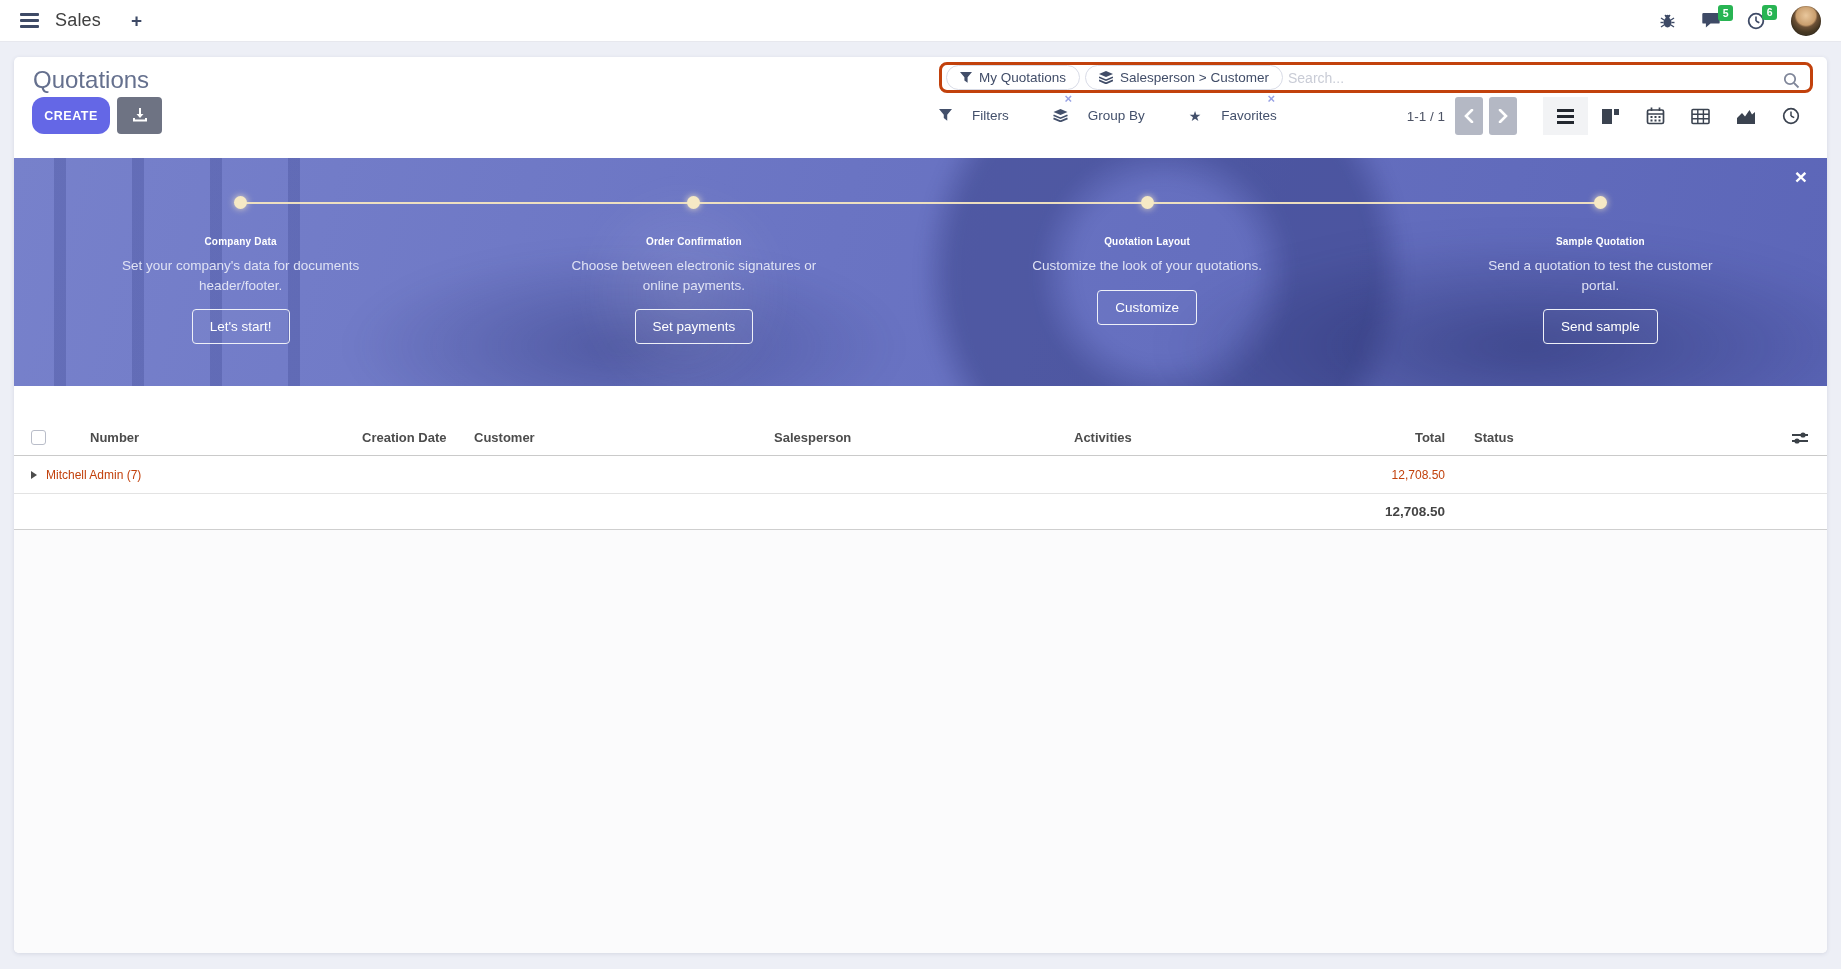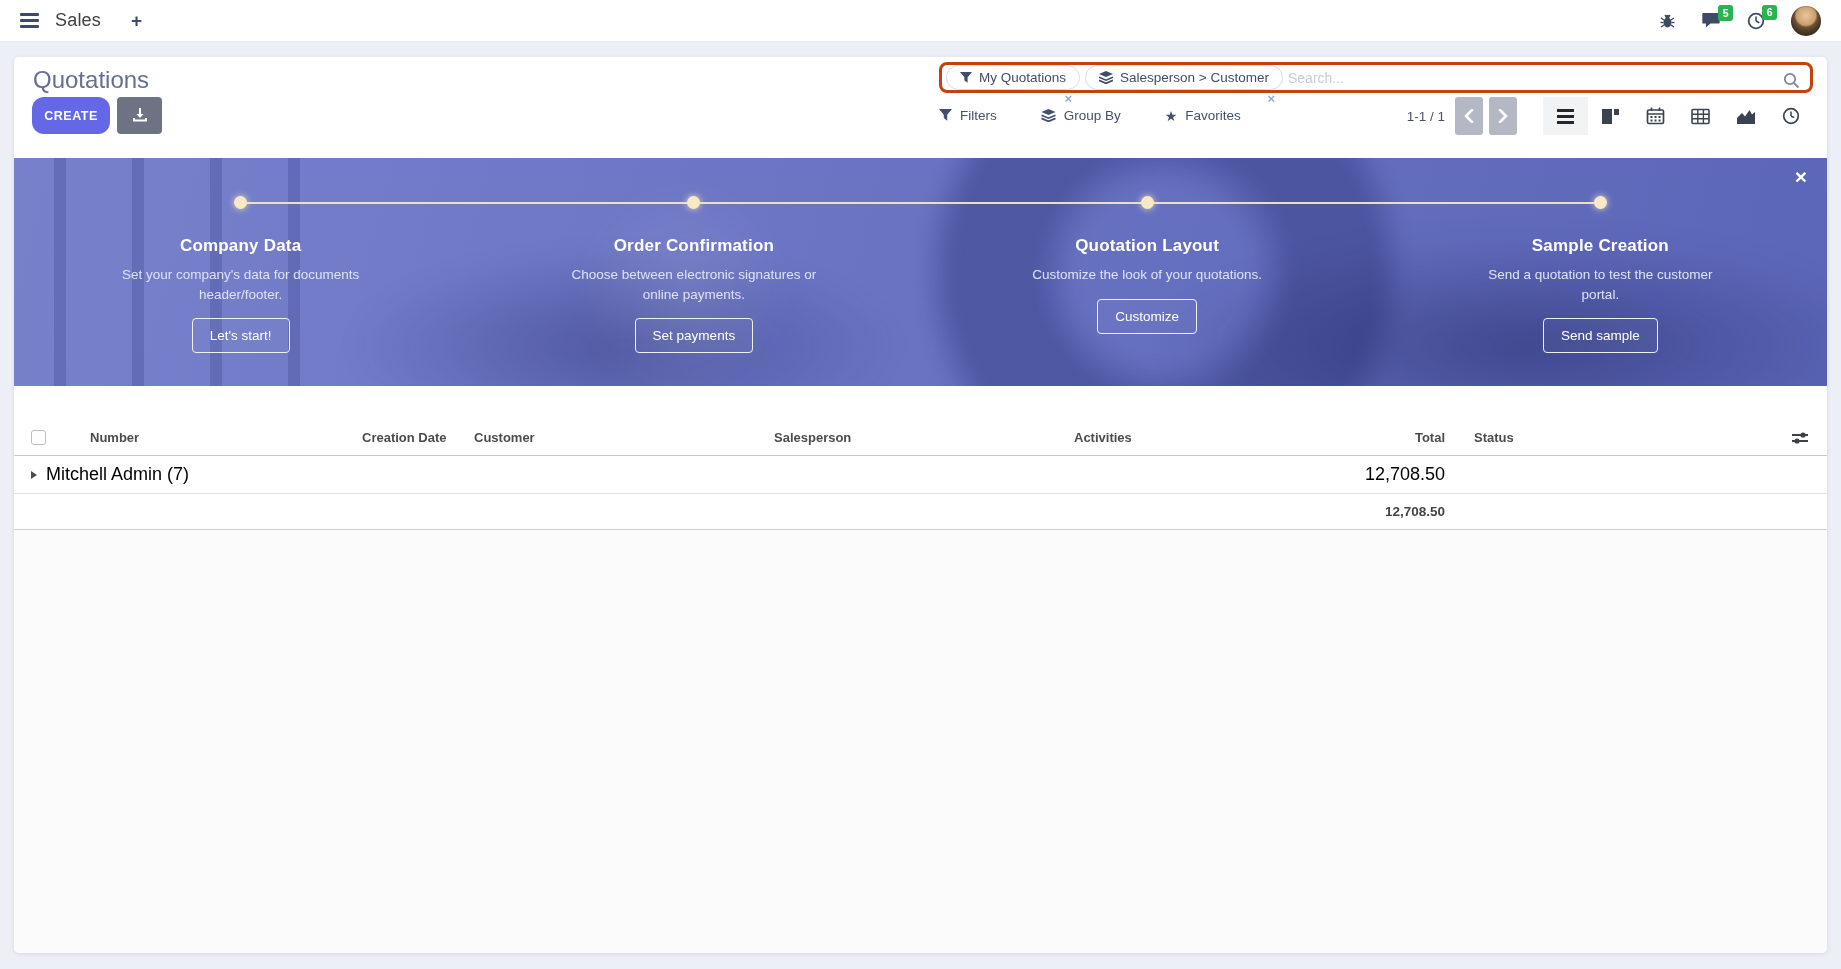--- a/index.html
+++ b/index.html
@@ -42,21 +42,21 @@
   .search-mag { position:absolute; right:10px; top:7px; cursor:pointer; line-height:0; }
 
   .cp-buttons { position:absolute; left:18px; top:40px; display:flex; gap:7px; }
   .btn-create { background:#6467e6; color:#fff; border:none; border-radius:12px; width:78px; height:37px;
                 font-size:12.5px; font-weight:700; letter-spacing:.5px; cursor:pointer;
                 font-family:"Liberation Sans",sans-serif; }
   .btn-export { background:#6e7383; border:none; border-radius:4px; width:45px; height:37px;
                 cursor:pointer; line-height:0; }
 
   .dropdowns { position:absolute; left:925px; top:51px; display:flex; gap:44px; }
-  .dropdown { display:flex; align-items:center; gap:8px; font-size:13.5px; color:#43506b;
+  .dropdown { display:flex; align-items:center; gap:20px; font-size:13.5px; color:#43506b;
               cursor:pointer; white-space:nowrap; }
   .star-glyph { font-size:14px; color:#43506b; line-height:1; }
 
   .pager { position:absolute; right:310px; top:40px; display:flex; align-items:center; gap:10px; }
   .pager-text { font-size:13.5px; color:#4c5264;text-align:center; }
   .pager-btn { width:28px; height:38px; background:#b4b8c4; border:none; border-radius:3px;
                cursor:pointer; line-height:0; }
   .pager-btn + .pager-btn { margin-left:-4px; }
 
   .view-switcher { position:absolute; right:14px; top:40px; display:flex; }
@@ -80,41 +80,41 @@
      background:radial-gradient(ellipse at center, rgba(16,24,78,.42), transparent 72%); }
   .timeline-line { position:absolute; top:44px; left:12.5%; right:12.5%; height:2px;
                    background:#f3e5c1; opacity:.95; }
   .banner-close { position:absolute; top:8px; right:20px; background:none; border:none; color:#fff;
                   font-size:21px; font-weight:700; cursor:pointer; line-height:1;
                   font-family:"Liberation Sans",sans-serif; }
   .steps { position:relative; display:flex; padding-top:38px; height:100%; }
   .step { flex:1; display:flex; flex-direction:column; align-items:center; text-align:center; }
   .dot { width:13px; height:13px; border-radius:50%; background:#f6e9c5;
          box-shadow:0 0 7px rgba(246,233,197,.9); }
-  .step h3 { margin-top:27px; font-size:17px; font-weight:700; color:#fff; letter-spacing:.2px; }
+  .step h3 { margin-top:27px; font-size:10px; font-weight:700; color:#fff; letter-spacing:.2px; }
   .step p { margin-top:9px; font-size:13.5px; line-height:1.45; color:#dfe2f4; max-width:252px; }
   .step-btn { margin-top:14px; background:rgba(255,255,255,.03); border:1px solid #eef0f8; color:#fff;
               border-radius:4px; padding:9px 17px; font-size:13.5px; cursor:pointer;
               font-family:"Liberation Sans",sans-serif; }
 
   
   .list-view { margin-top:34px; display:flex; flex-direction:column; height:calc(896px - 101px - 228px - 34px); }
   .row { display:flex; align-items:center; width:100%; }
   .thead { height:36px; border-bottom:1px solid #cacaca; font-size:13px; font-weight:700; color:#4c4c4c; }
   .c-cb { width:62px; display:flex; align-items:center; padding-left:17px; }
   .c-num { width:278px; padding-left:14px; }
   .c-date { width:112px; padding-left:8px; }
   .c-cust { width:300px; padding-left:8px; }
   .c-sales { width:300px; padding-left:8px; }
   .c-act { width:196px; padding-left:8px; }
   .c-total { width:191px; text-align:right; padding-right:8px; }
   .c-status { flex:1; padding-left:21px; }
   .c-gear { width:54px; display:flex; justify-content:center; cursor:pointer; }
   .checkbox { width:15px; height:15px; border:1px solid #b9bdc9; border-radius:3px; background:#fff; cursor:pointer; }
-  .group-row { height:38px; border-bottom:1px solid #e3e3e3; font-size:18px; color:#000000; cursor:pointer; }
+  .group-row { height:38px; border-bottom:1px solid #e3e3e3; font-size:12px; color:#c2410c; cursor:pointer; }
   .group-label-cell { width:1248px; display:flex; align-items:center; padding-left:17px; gap:9px; }
   .caret { width:0; height:0; border-top:4.5px solid transparent; border-bottom:4.5px solid transparent;
            border-left:6px solid #4c4c4c; }
   .footer-row { height:36px; border-bottom:1px solid #cfcfcf; font-size:13.5px; color:#444; }
   .footer-row .c-total { font-weight:700; }
   .empty-area { flex:1; background:#fbfbfc; }
 </style>
 </head>
 <body>
 
@@ -315,21 +315,21 @@
         <button class="step-btn">Set payments</button>
       </div>
       <div class="step">
         <div class="dot"></div>
         <h3>Quotation Layout</h3>
         <p>Customize the look of your quotations.</p>
         <button class="step-btn">Customize</button>
       </div>
       <div class="step">
         <div class="dot"></div>
-        <h3>Sample Creation</h3>
+        <h3>Sample Quotation</h3>
         <p>Send a quotation to test the customer portal.</p>
         <button class="step-btn">Send sample</button>
       </div>
     </div>
   </section>
 
   <section class="list-view">
     <div class="row thead">
       <div class="c-cb">
           <span class="checkbox"></span>

